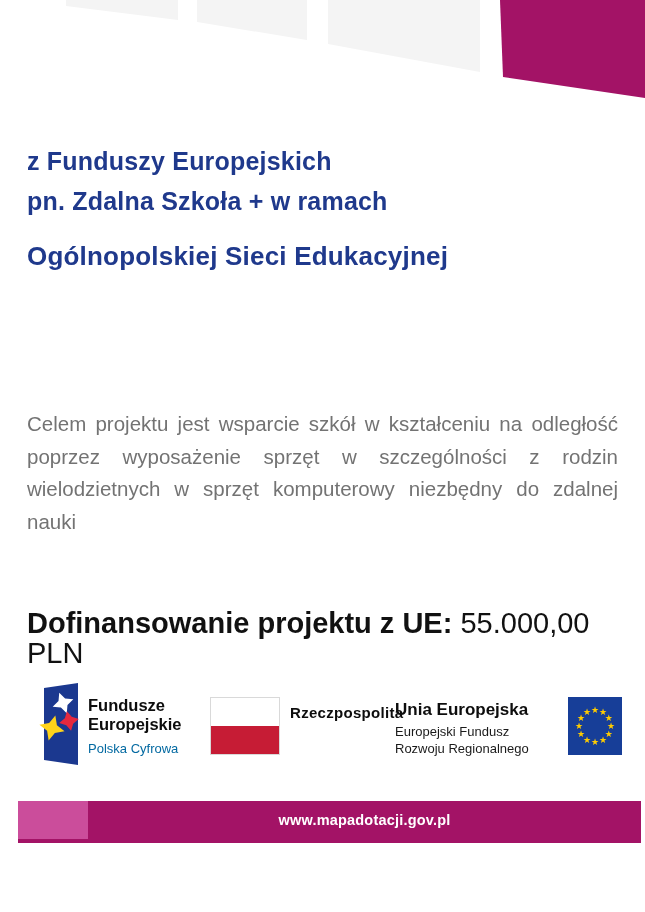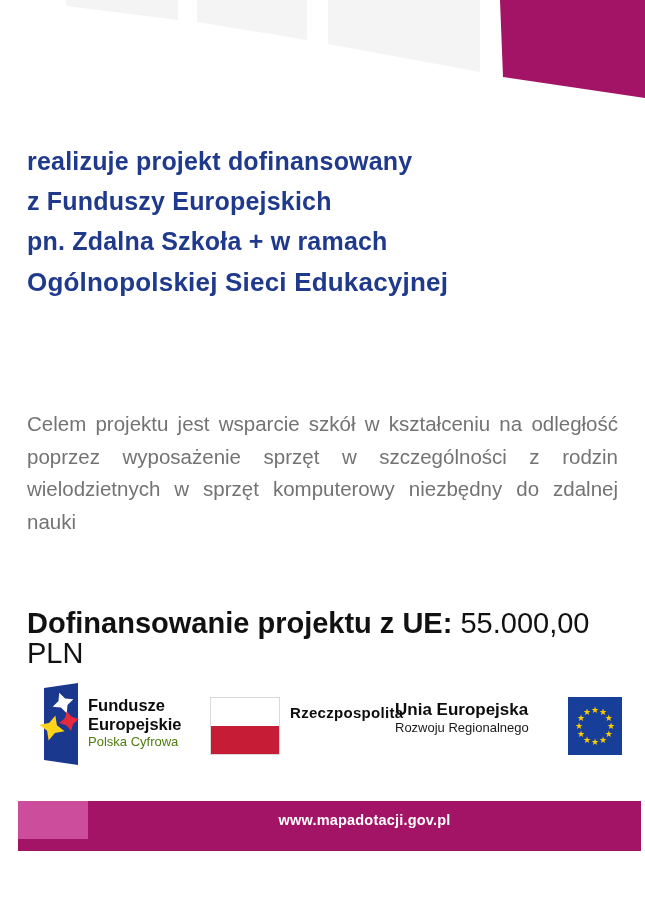--- a/index.html
+++ b/index.html
@@ -8,66 +8,65 @@
     font-family:"Liberation Sans",sans-serif;overflow:hidden;
   }
   
   .top-band{position:absolute;left:0;top:0;width:645px;height:110px;}
   
   .title-block{position:absolute;left:27px;top:141px;width:600px;}
   .title-line{
     font-size:25px;font-weight:bold;color:#1f398c;line-height:40px;
     letter-spacing:0.2px;
   }
-  .title-line.second-par{margin-top:1px;font-size:26px;}
+  .title-line.second-par{margin-top:15px;font-size:26px;}
   
   .body-block{position:absolute;left:27px;top:408px;width:591px;color:#737373;}
   .body-line{font-size:20.5px;line-height:32.5px;}
   .jline{text-align:justify;text-align-last:justify;}
   
   .funding{position:absolute;left:27px;top:608px;width:600px;font-size:29px;color:#111;line-height:30px;}
   .funding .lbl{font-weight:bold;}
   
   .fe-flag{position:absolute;left:43px;top:681px;width:36px;height:84px;overflow:visible;}
   .fe-text{position:absolute;left:88px;top:696px;}
   .fe-name{font-size:16.5px;font-weight:bold;color:#0d0d0d;line-height:19px;}
-  .fe-program{font-size:13px;color:#4d7c0f;}
+  .fe-program{font-size:13px;color:#0369a1;margin-top:7px;}
   .pl-flag{position:absolute;left:210px;top:697px;width:70px;height:58px;border:1px solid #d9d9d9;box-sizing:border-box;}
   .pl-flag .white{height:50%;background:#ffffff;}
   .pl-flag .red{height:50%;background:#c61c35;}
   .pl-text{position:absolute;left:290px;top:702px;}
   .pl-name{font-size:15px;font-weight:bold;color:#0d0d0d;line-height:22px;letter-spacing:0.3px;}
   .eu-text{position:absolute;left:395px;top:700px;width:160px;}
   .eu-name{font-size:17px;font-weight:bold;color:#0d0d0d;line-height:20px;}
   .eu-fund{font-size:13px;color:#1a1a1a;line-height:16.5px;}
   .eu-fund.first{margin-top:4px;}
   .eu-flag{position:absolute;left:568px;top:697px;width:54px;height:58px;background:#173e98;}
   .eu-star{position:absolute;color:#ffcc00;font-size:9px;line-height:9px;width:10px;text-align:center;transform:translate(-50%,-50%);}
   
-  .footer-bar{position:absolute;left:18px;right:4px;top:801px;height:50px;background:#a31366;}
+  .footer-bar{position:absolute;left:18px;right:4px;top:801px;height:42px;background:#a31366;}
   .footer-accent{position:absolute;left:0;top:0;width:70px;height:38px;background:#cb4d9b;}
   .footer-url{
     position:absolute;left:70px;right:0;top:0;height:38px;line-height:38px;
     text-align:center;color:#ffffff;font-size:14.5px;font-weight:bold;letter-spacing:0.2px;
   }
 </style>
 </head>
 <body>
 
 <div class="page">
 
   <svg class="top-band" viewBox="0 0 645 110">
     <polygon points="66,0 178,0 178,20 66,6" fill="#f4f4f4"></polygon>
     <polygon points="197,0 307,0 307,40 197,22" fill="#f4f4f4"></polygon>
     <polygon points="328,0 480,0 480,72 328,44" fill="#f4f4f4"></polygon>
     <polygon points="500,0 645,0 645,98 503,77" fill="#a31366"></polygon>
   </svg>
 
   <div class="title-block">
-    <div class="title-line">realizuje projekt dofinansowany</div>
     <div class="title-line">z Funduszy Europejskich</div>
     <div class="title-line">pn. Zdalna Szkoła + w ramach</div>
     <div class="title-line second-par">Ogólnopolskiej Sieci Edukacyjnej</div>
   </div>
 
   <div class="body-block">
     <div class="body-line jline">Celem projektu jest wsparcie szkół w kształceniu na odległość</div>
     <div class="body-line jline">poprzez wyposażenie sprzęt w szczególności z rodzin</div>
     <div class="body-line jline">wielodzietnych w sprzęt komputerowy niezbędny do zdalnej</div>
     <div class="body-line">nauki</div>
@@ -93,20 +92,21 @@
   <div class="pl-flag">
     <div class="white"></div>
     <div class="red"></div>
   </div>
   <div class="pl-text">
     <div class="pl-name">Rzeczpospolita</div>
   </div>
 
   <div class="eu-text">
     <div class="eu-name">Unia Europejska</div>
+    <div class="eu-fund first">Europejski Fundusz</div>
     <div class="eu-fund">Rozwoju Regionalnego</div>
   </div>
   <div class="eu-flag">
     <div style="position:absolute;left:0;top:0;width:100%;height:100%;">
         <span class="eu-star" style="left: 27px; top: 13px;">★</span>
         <span class="eu-star" style="left: 35px; top: 15.1436px;">★</span>
         <span class="eu-star" style="left: 40.8564px; top: 21px;">★</span>
         <span class="eu-star" style="left: 43px; top: 29px;">★</span>
         <span class="eu-star" style="left: 40.8564px; top: 37px;">★</span>
         <span class="eu-star" style="left: 35px; top: 42.8564px;">★</span>

